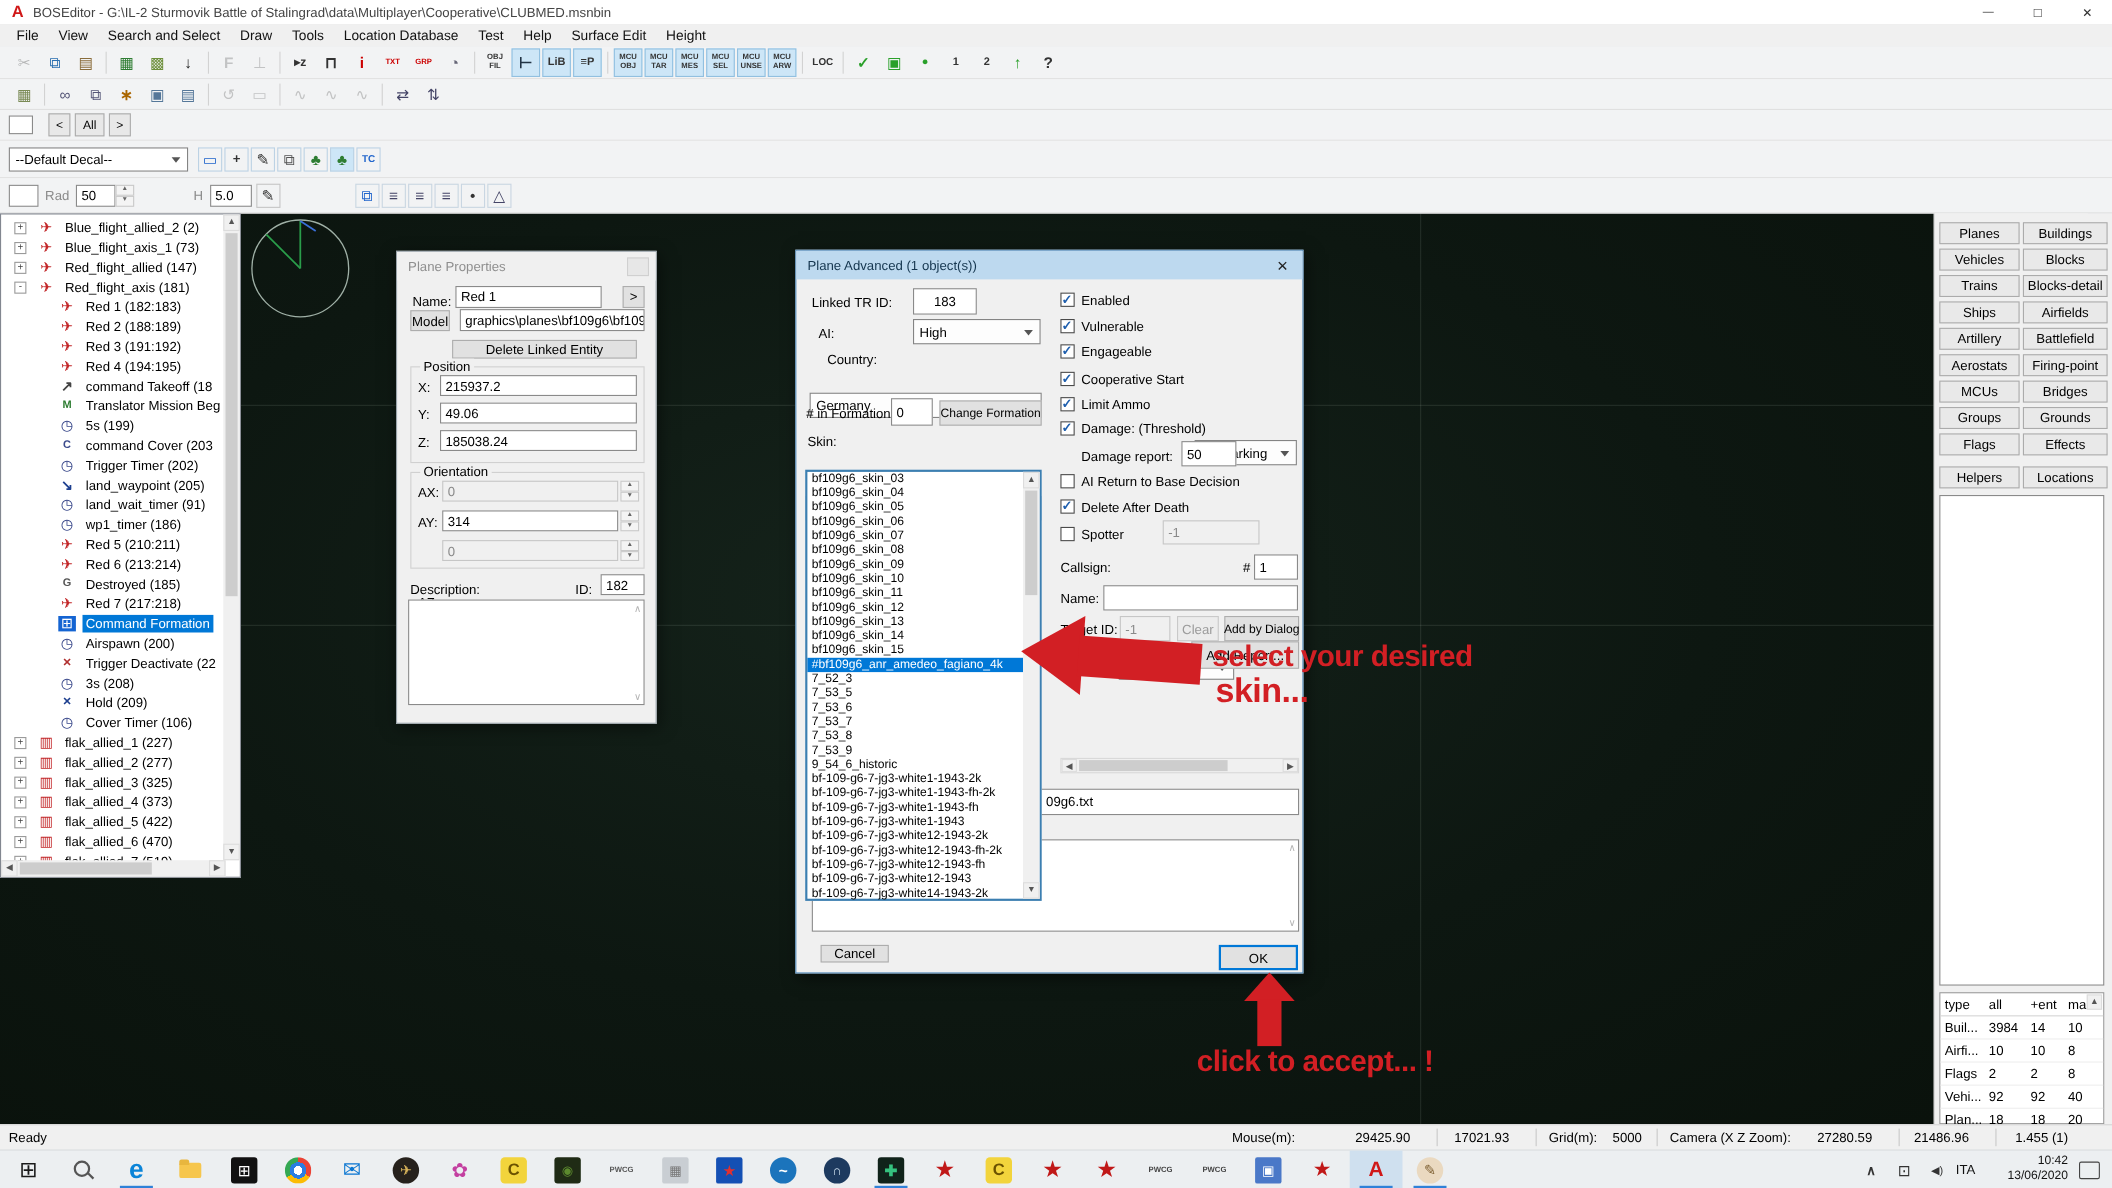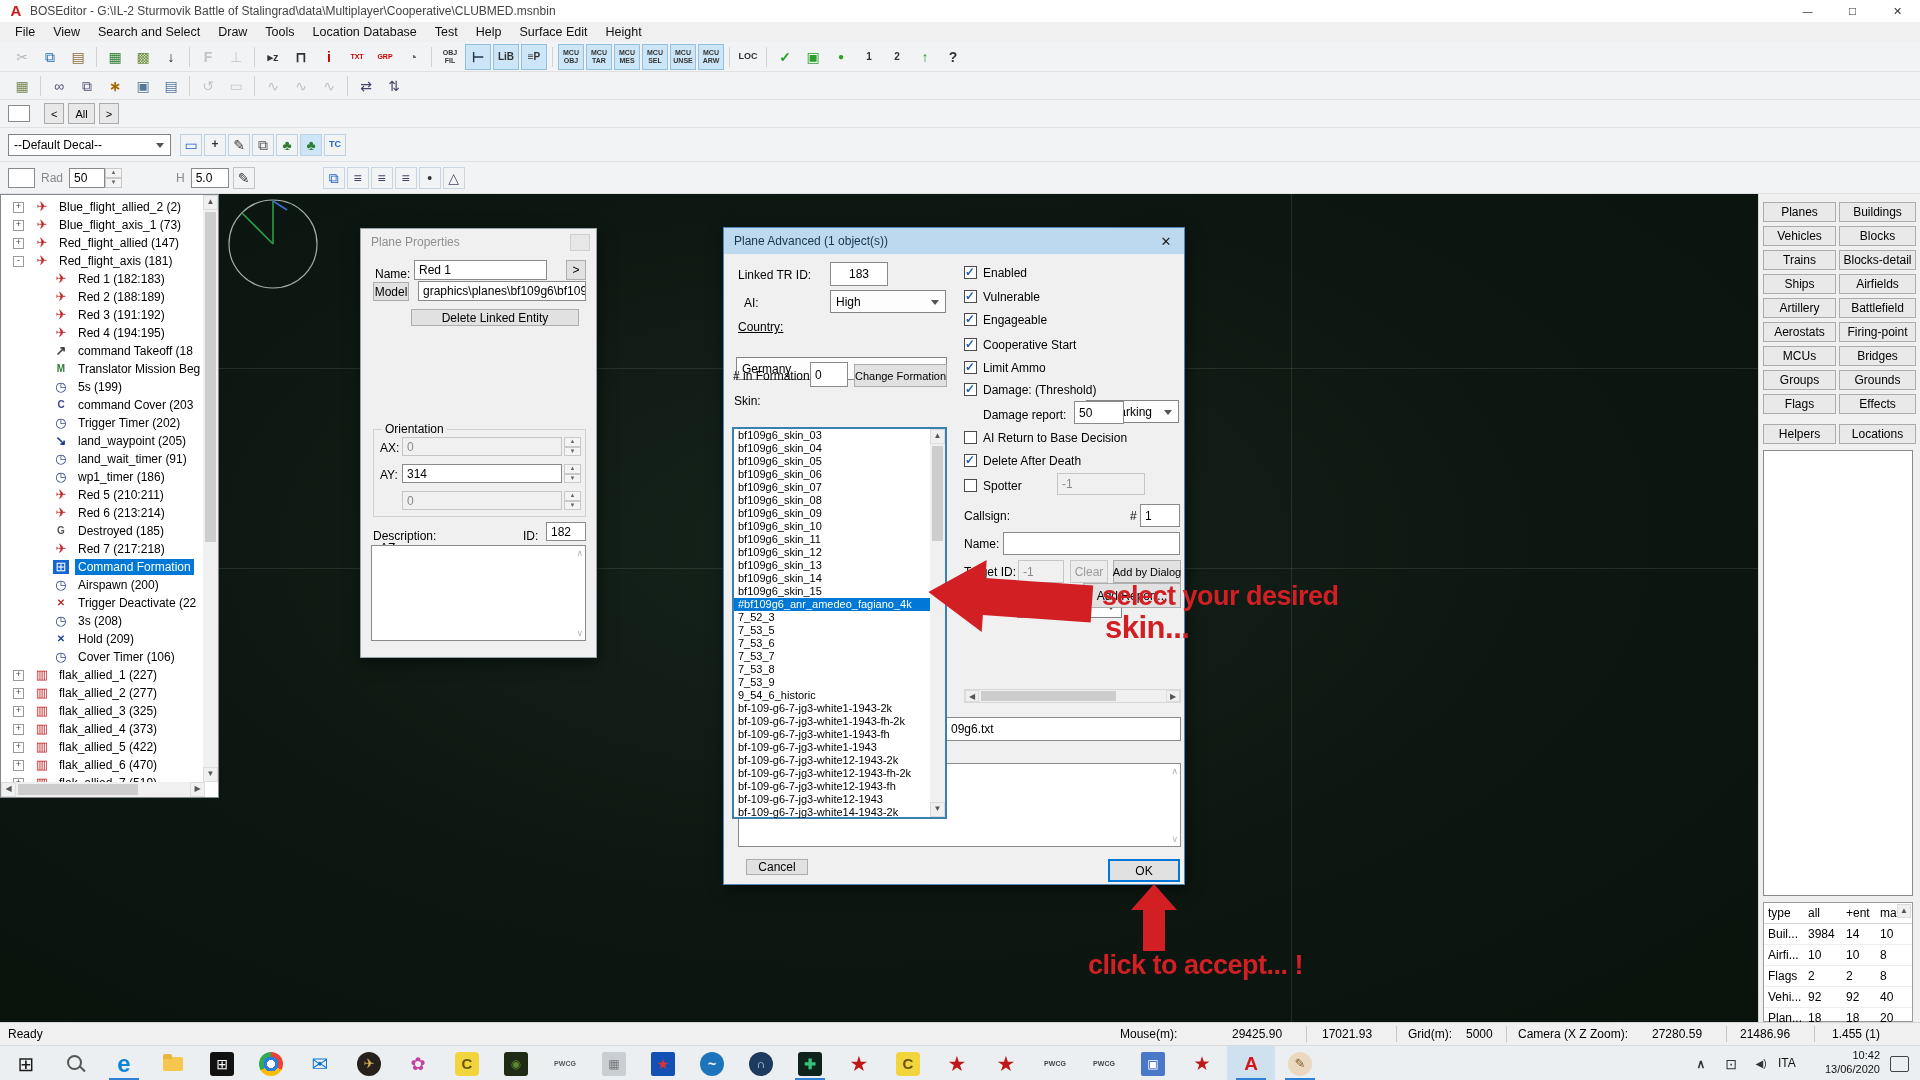--- a/index.html
+++ b/index.html
@@ -739,20 +739,29 @@
 
     <span class="lbl" style="left:14px;top:38px;" data-name="name-label">Name:</span>
     <span class="fld abs" style="left:53px;top:31px;width:133px;height:20px;" data-name="name-field">Red 1</span>
     <button class="btn" style="left:205px;top:31px;width:20px;height:20px;" data-name="expand-name-button">&gt;</button>
 
     <button class="btn" style="left:12px;top:53px;width:36px;height:19px;" data-name="model-button">Model</button>
     <span class="fld abs" style="left:57px;top:52px;width:168px;height:20px;" data-name="model-field">graphics\planes\bf109g6\bf109g6</span>
 
     <button class="btn" style="left:50px;top:80px;width:168px;height:17px;" data-name="delete-linked-entity-button">Delete Linked Entity</button>
 
+    <div class="group" style="left:12px;top:104px;width:213px;height:88px;" data-name="position-group">
+      <i data-name="position-group-label">Position</i>
+      <span class="lbl" style="left:6px;top:11px;" data-name="x-label">X:</span>
+      <span class="fld abs" style="left:26px;top:7px;width:179px;height:19px;" data-name="x-field">215937.2</span>
+      <span class="lbl" style="left:6px;top:36px;" data-name="y-label">Y:</span>
+      <span class="fld abs" style="left:26px;top:32px;width:179px;height:19px;" data-name="y-field">49.06</span>
+      <span class="lbl" style="left:6px;top:61px;" data-name="z-label">Z:</span>
+      <span class="fld abs" style="left:26px;top:57px;width:179px;height:19px;" data-name="z-field">185038.24</span>
+    </div>
 
     <div class="group" style="left:12px;top:200px;width:213px;height:88px;" data-name="orientation-group">
       <i data-name="orientation-group-label">Orientation</i>
       <span class="lbl" style="left:6px;top:11px;" data-name="ax-label">AX:</span>
       <span class="fld dis abs" style="left:28px;top:7px;width:160px;height:19px;" data-name="ax-field">0</span>
       <span class="spin abs" style="left:190px;top:7px;height:19px;" data-name="ax-spinner">
           <span>▲</span>
           <span>▼</span>
         </span>
       <span class="lbl" style="left:6px;top:38px;" data-name="ay-label">AY:</span>
@@ -781,21 +790,21 @@
   <div class="abs dlg" style="left:723px;top:227px;width:462px;height:658px;border:1px solid #4f88b8;" data-name="plane-advanced-dialog">
     <div class="dlg-title" style="background:#bdd9ef;color:#15364f;" data-name="plane-advanced-title-bar">
       <span data-name="plane-advanced-title">Plane Advanced (1 object(s))</span>
     </div>
     <span class="abs" style="right:4px;top:3px;width:28px;height:20px;display:flex;align-items:center;justify-content:center;font-size:13px;color:#222;" data-name="close-icon">✕</span>
 
     <span class="lbl" style="left:14px;top:40px;" data-name="linked-tr-label">Linked TR ID:</span>
     <span class="fld abs" style="left:106px;top:34px;width:58px;height:24px;justify-content:center;" data-name="linked-tr-field">183</span>
     <span class="lbl" style="left:20px;top:68px;" data-name="ai-label">AI:</span>
     <span class="combo abs" style="left:106px;top:62px;width:116px;height:23px;" data-name="ai-combo">High</span>
-    <span class="lbl" style="left:14px;top:92px;text-decoration:underline;" data-name="country-label">Country:</span>
+    <span class="lbl" style="left:28px;top:92px;" data-name="country-label">Country:</span>
     <span class="combo abs" style="left:12px;top:106px;width:211px;height:23px;" data-name="country-combo">Germany</span>
     <span class="lbl" style="left:9px;top:141px;" data-name="formation-label"># in Formation:</span>
     <span class="fld abs" style="left:86px;top:134px;width:38px;height:25px;" data-name="formation-field">0</span>
     <button class="btn" style="left:130px;top:136px;width:93px;height:23px;font-size:11px;" data-name="change-formation-button">Change Formation</button>
     <span class="lbl" style="left:10px;top:166px;" data-name="skin-label">Skin:</span>
     <span class="combo abs" style="left:8px;top:177px;width:215px;height:22px;border:1px solid #2a6fb0;background:#b8d8f2;font-size:11px;" data-name="skin-combo">#bf109g6_anr_amedeo_fagiano_4k</span>
 
     <div class="skinlist" style="left:8px;top:199px;width:215px;height:392px;" data-name="skin-dropdown-list">
       <div>
 

